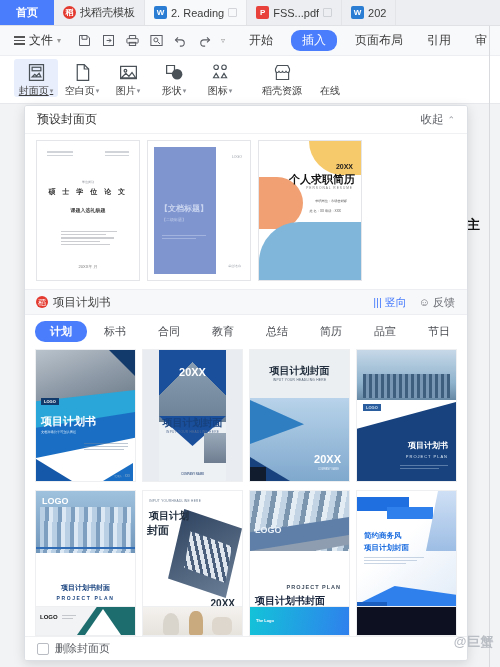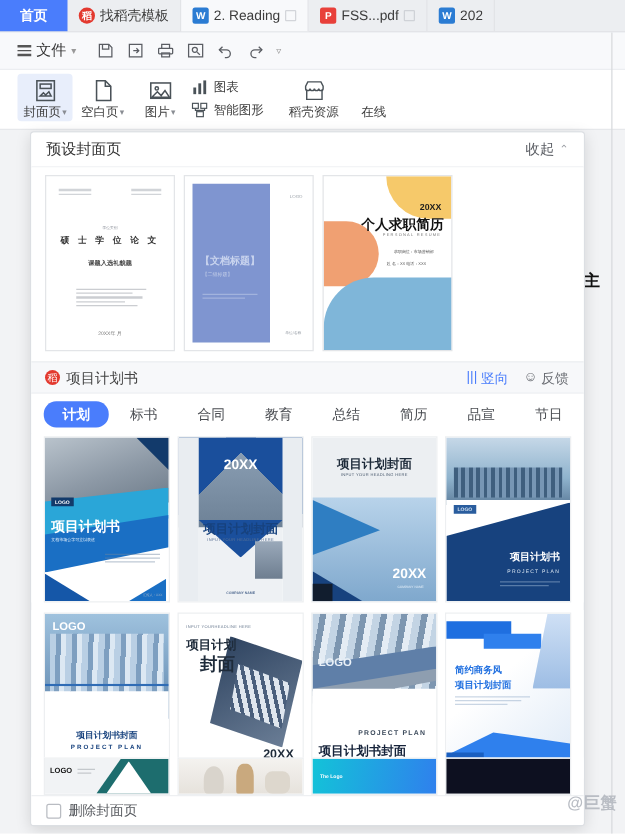--- a/index.html
+++ b/index.html
@@ -70,21 +70,21 @@
   .ribbon {
     height: 48px; background: #fff;
     display: flex; align-items: flex-start; padding: 3px 6px 0 14px;
     border-bottom: 1px solid #e6e8eb; gap: 2px; overflow: hidden;
   }
   .rbtn {
     display: flex; flex-direction: column; align-items: center;
     justify-content: flex-start; padding: 2px 4px 0;
     min-width: 44px; font-size: 10px; color: #3c3c3c; white-space: nowrap;
   }
-  .rbtn.on { background: #e8eefb; border-radius: 3px; }
+  .rbtn.on { background: #e8eefb; border-radius: 3px; text-decoration: underline; }
   .rglyph { height: 23px; display: flex; align-items: center; justify-content: center; }
   .rglyph svg { width: 21px; height: 21px; }
   .rlabel { display: flex; align-items: center; gap: 1px; line-height: 13px; }
   .rcaret { font-size: 7px; color: #8a8d93; }
   .stackwrap { display: flex; flex-direction: column; justify-content: center; height: 40px; gap: 2px; }
   .stackrow { display: flex; align-items: center; gap: 3px; font-size: 10px; color: #3c3c3c; }
   .stackrow svg { width: 16px; height: 16px; }
 
   
   .panel {
@@ -261,20 +261,27 @@
           </svg>
         </span>
       <span class="qicon">
           <svg viewBox="0 0 24 24" fill="none" stroke="currentColor" stroke-width="1.7">
             <path d="M16 7l4 4-4 4"></path>
             <path d="M20 11h-9a5 5 0 000 10h2"></path>
           </svg>
         </span>
       <span class="caret">▿</span>
     </div>
+    <div class="ribbon-tabs">
+      <span class="rtab">开始</span>
+      <span class="rtab sel">插入</span>
+      <span class="rtab">页面布局</span>
+      <span class="rtab">引用</span>
+      <span class="rtab">审</span>
+    </div>
   </div>
 
   <div class="ribbon">
     <div class="rbtn on">
       <span class="rglyph">
           <svg viewBox="0 0 24 24" fill="none" stroke="#4a5258" stroke-width="1.4">
             <rect x="4" y="3" width="16" height="18"></rect>
             <rect x="7" y="6" width="10" height="4"></rect>
             <path d="M7 17l3-3 2 2 3-3 2 4z"></path>
           </svg>
@@ -302,38 +309,44 @@
             <rect x="3" y="5" width="18" height="14"></rect>
             <circle cx="8.5" cy="10" r="1.5"></circle>
             <path d="M4 18l5-5 3.5 3.5L16 12l4 6z"></path>
           </svg>
         </span>
       <span class="rlabel">
           <span>图片</span>
           <span class="rcaret">▾</span>
         </span>
     </div>
-    <div class="stackwrap">
-      <div class="stackrow">
-        <svg viewBox="0 0 24 24" fill="#4a5258">
-            <rect x="4" y="12" width="3.4" height="8"></rect>
-            <rect x="10" y="7" width="3.4" height="13"></rect>
-            <rect x="16" y="3.5" width="3.4" height="16.5"></rect>
-          </svg>
-        <span>图表</span>
-      </div>
-      <div class="stackrow">
-        <svg viewBox="0 0 24 24" fill="none" stroke="#4a5258" stroke-width="1.4">
-            <rect x="3" y="4" width="7" height="6"></rect>
-            <rect x="13" y="4" width="7" height="6"></rect>
-            <rect x="8" y="14" width="8" height="6"></rect>
-            <path d="M6.5 10v2.5h11V10"></path>
-          </svg>
-        <span>智能图形</span>
-      </div>
+    <div class="rbtn">
+      <span class="rglyph">
+          <svg viewBox="0 0 24 24" fill="none" stroke="#4a5258" stroke-width="1.4">
+            <path d="M3 4h9v9H3z"></path>
+            <circle cx="15" cy="14" r="6" fill="#4a5258" stroke="none"></circle>
+          </svg>
+        </span>
+      <span class="rlabel">
+          <span>形状</span>
+          <span class="rcaret">▾</span>
+        </span>
+    </div>
+    <div class="rbtn">
+      <span class="rglyph">
+          <svg viewBox="0 0 24 24" fill="none" stroke="#4a5258" stroke-width="1.3">
+            <circle cx="7" cy="6" r="2.6"></circle>
+            <circle cx="16" cy="6" r="2.6"></circle>
+            <path d="M7 13l3 5H4zM16 13l3 5h-6z"></path>
+          </svg>
+        </span>
+      <span class="rlabel">
+          <span>图标</span>
+          <span class="rcaret">▾</span>
+        </span>
     </div>
     <div class="rbtn" style="margin-left:14px">
       <span class="rglyph">
           <svg viewBox="0 0 24 24" fill="none" stroke="#4a5258" stroke-width="1.3">
             <path d="M4 8l2-4h12l2 4v2a2 2 0 01-4 0 2 2 0 01-4 0 2 2 0 01-4 0 2 2 0 01-4 0z"></path>
             <path d="M5 11v9h14v-9"></path>
           </svg>
         </span>
       <span class="rlabel">
           <span>稻壳资源</span>
@@ -515,21 +528,21 @@
             <i style="height:1px;width:80%"></i>
         </div>
       </div>
 
       <div class="card">
         <div class="abs" style="left:0;top:0;right:0;bottom:0;background:#fff"></div>
         <div class="abs" style="right:0;top:18px;width:74px;bottom:24px;background:linear-gradient(150deg,#2a3f5c,#6f829a);clip-path:polygon(22% 0,100% 22%,78% 100%,0 78%)"></div>
         <div class="abs" style="right:10px;top:40px;width:48px;height:52px;background:repeating-linear-gradient(78deg,#dfe6ee 0 4px,#4a5f7c 4px 7px);clip-path:polygon(14% 0,100% 30%,86% 100%,0 70%)"></div>
         <div class="tsub" style="left:6px;top:8px;font-size:3.2px;color:#6b7b90;letter-spacing:.3px">INPUT YOURHEADLINE HERE</div>
         <div class="ttxt" style="left:6px;top:18px;font-size:10px;color:#1e2b3a">项目计划</div>
-        <div class="ttxt" style="left:17px;top:32px;font-size:14px;color:#1e2b3a">封面</div>
+        <div class="ttxt" style="left:4px;top:32px;font-size:11px;color:#1e2b3a">封面</div>
         <div class="ttxt" style="right:7px;bottom:13px;font-size:10px;color:#1e2b3a">20XX</div>
         <div class="tsub" style="right:9px;bottom:7px;font-size:2.8px;color:#6b7b90">COMPANY NAME</div>
       </div>
 
       <div class="card">
         <div class="abs" style="left:0;top:0;right:0;height:62px;background:repeating-linear-gradient(100deg,#c3d4e4 0 6px,#7d96b0 6px 11px,#e4ecf4 11px 16px)"></div>
         <div class="abs" style="left:0;top:26px;right:0;height:40px;background:#5f7fa8;clip-path:polygon(0 38%,100% 0,100% 46%,0 100%)"></div>
         <div class="abs" style="left:0;top:40px;right:0;height:40px;background:#8e9eb0;clip-path:polygon(0 50%,100% 10%,100% 34%,0 80%)"></div>
         <div class="abs" style="left:0;top:60px;right:0;bottom:0;background:#fff"></div>
         <div class="ttxt" style="left:5px;top:34px;font-size:9px;color:#eaf1f8">LOGO</div>

